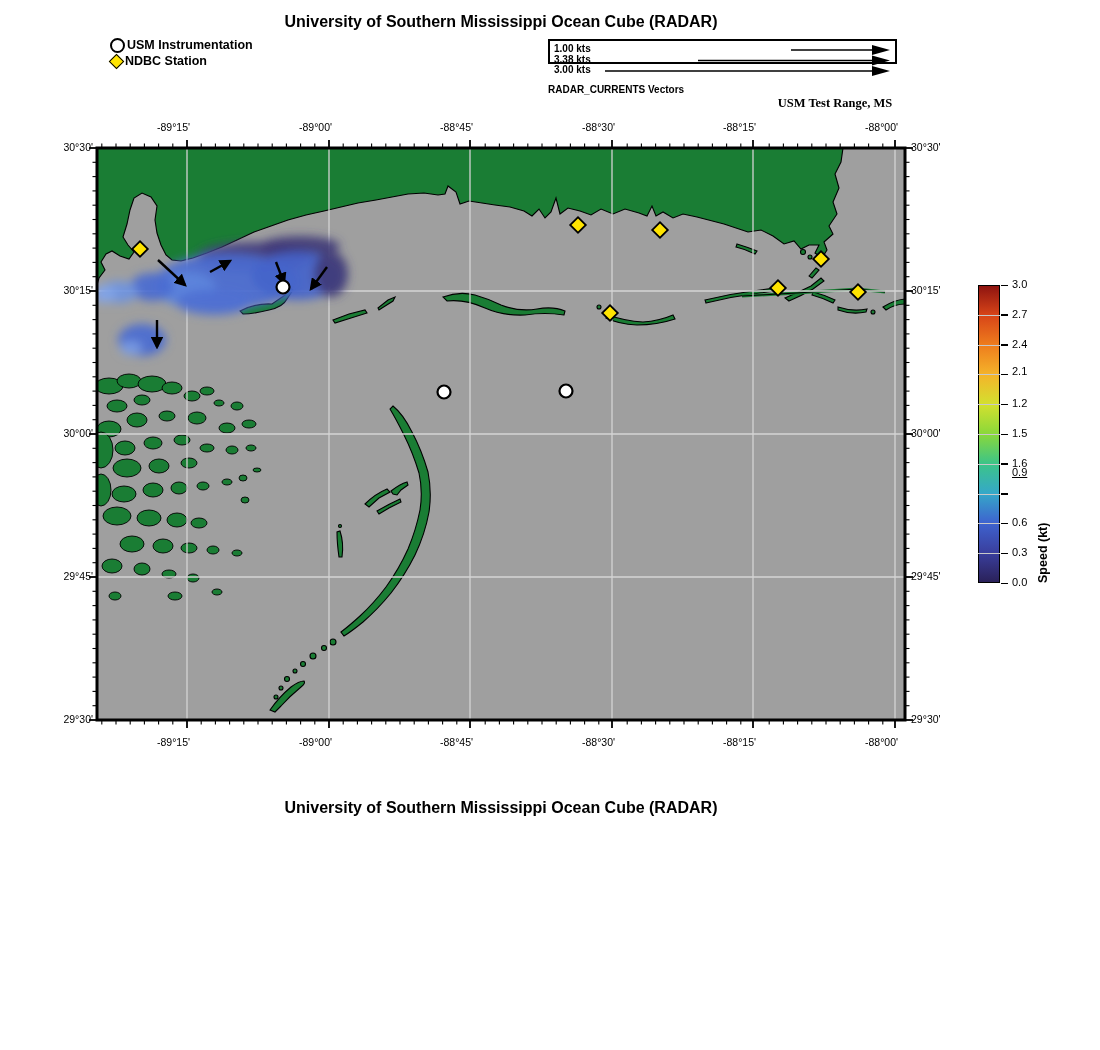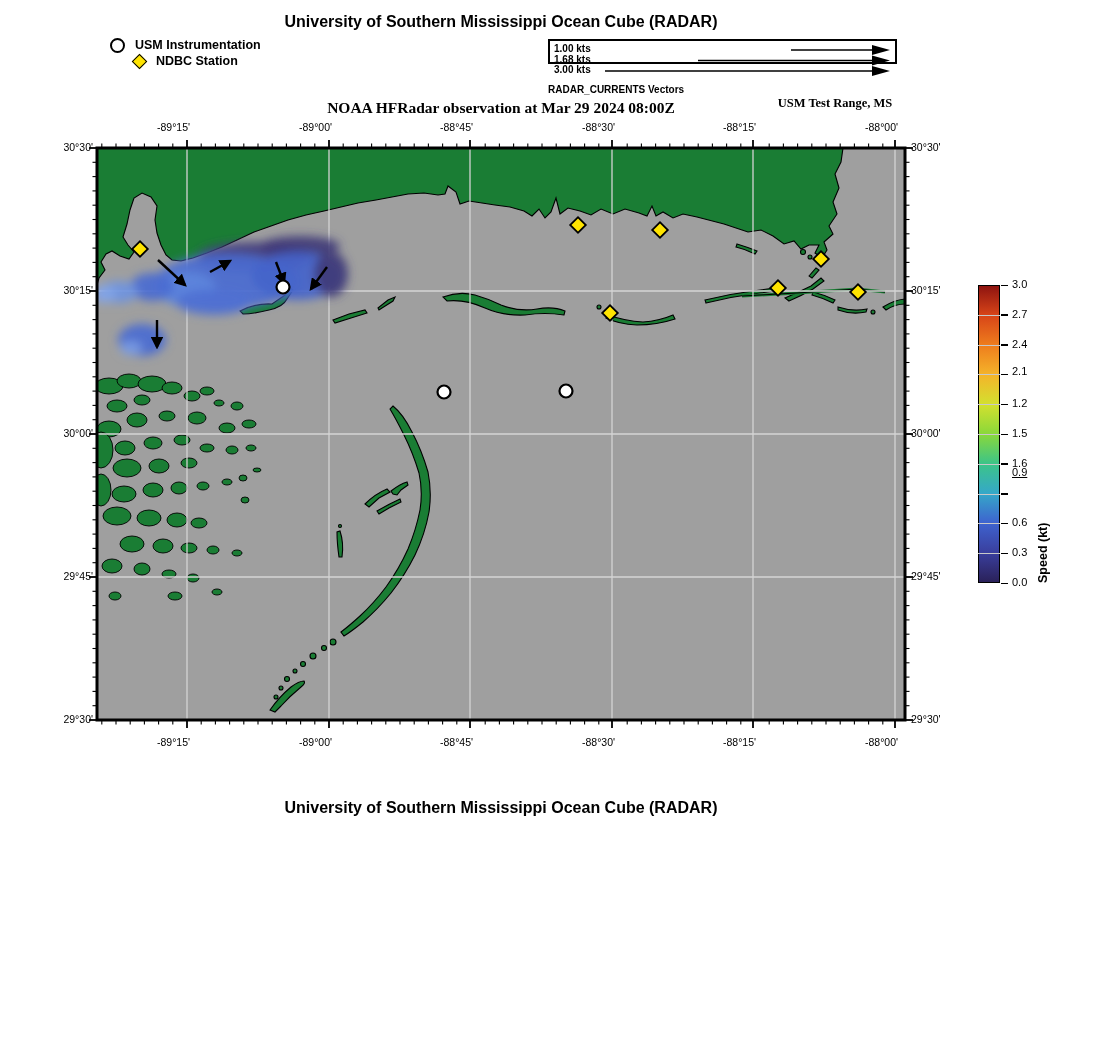--- a/index.html
+++ b/index.html
@@ -1,20 +1,20 @@
 <!DOCTYPE html>
 <html><head>
 <meta charset="utf-8">
 <style>
   html,body{margin:0;padding:0;background:#ffffff;}
   #canvas{position:relative;width:1100px;height:1050px;background:#ffffff;overflow:hidden;
           font-family:"Liberation Sans",sans-serif;color:#000;}
   .abs{position:absolute;}
   .map-title{left:97px;width:808px;text-align:center;font-size:16px;font-weight:bold;}
-  .legend-row{display:flex;align-items:center;gap:10px;height:16px;justify-content:center;}
+  .legend-row{display:flex;align-items:center;gap:2px;height:16px;}
   .legend-circle{width:11px;height:11px;border:2px solid #000;border-radius:50%;background:#fff;}
   .legend-diamond{width:9px;height:9px;border:1.6px solid #000;background:#ffe400;transform:rotate(45deg);margin:0 1px;}
   .legend-label{font-size:12.5px;font-weight:bold;white-space:nowrap;}
   #scalebox{left:548px;top:39px;width:349px;height:25px;border:2.5px solid #000;background:#fff;box-sizing:border-box;}
   .scale-entry{position:absolute;left:4px;font-size:10px;font-weight:bold;line-height:10px;}
   #scale-caption{left:548px;top:84px;font-size:10px;font-weight:bold;}
   #subtitle{left:97px;top:99px;width:808px;text-align:center;
             font-family:"Liberation Serif",serif;font-size:15.5px;font-weight:bold;}
   #region-label{left:760px;top:96px;width:150px;text-align:center;
             font-family:"Liberation Serif",serif;font-size:12.5px;font-weight:bold;}
@@ -45,34 +45,33 @@
       <span class="legend-label">USM Instrumentation</span>
     </div>
     <div class="legend-row">
       <span class="legend-diamond"></span>
       <span class="legend-label">NDBC Station</span>
     </div>
   </div>
 
   <div id="scalebox" class="abs">
     <span class="scale-entry" style="top:3px">1.00 kts</span>
-    <span class="scale-entry" style="top:13.5px">1.68 kts</span>
+    <span class="scale-entry" style="top:13.5px">3.38 kts</span>
     <span class="scale-entry" style="top:24px">3.00 kts</span>
     <svg width="344" height="38" style="position:absolute;left:0;top:0">
       <line x1="241" y1="9" x2="324" y2="9" stroke="#000" stroke-width="1.3"></line>
       <polygon points="322,4 340,9 322,14" fill="#000"></polygon>
       <line x1="148" y1="19.5" x2="324" y2="19.5" stroke="#000" stroke-width="1.3"></line>
       <polygon points="322,14.5 340,19.5 322,24.5" fill="#000"></polygon>
       <line x1="55" y1="30" x2="324" y2="30" stroke="#000" stroke-width="1.3"></line>
       <polygon points="322,25 340,30 322,35" fill="#000"></polygon>
     </svg>
   </div>
   <div id="scale-caption" class="abs">RADAR_CURRENTS Vectors</div>
 
-  <div id="subtitle" class="abs">NOAA HFRadar observation at Mar 29 2024 08:00Z</div>
   <div id="region-label" class="abs">USM Test Range, MS</div>
 
   <svg id="map-svg" class="abs" width="808" height="572" viewBox="0 0 808 572">
       <defs>
         <filter id="blurf" x="-60%" y="-60%" width="220%" height="220%">
           <feGaussianBlur stdDeviation="5"></feGaussianBlur>
         </filter>
         <marker id="ah" viewBox="0 0 10 10" refX="8" refY="5" markerWidth="5.2" markerHeight="5.2" orient="auto-start-reverse">
           <path d="M0,0 L10,5 L0,10 Z" fill="#000"></path>
         </marker>

